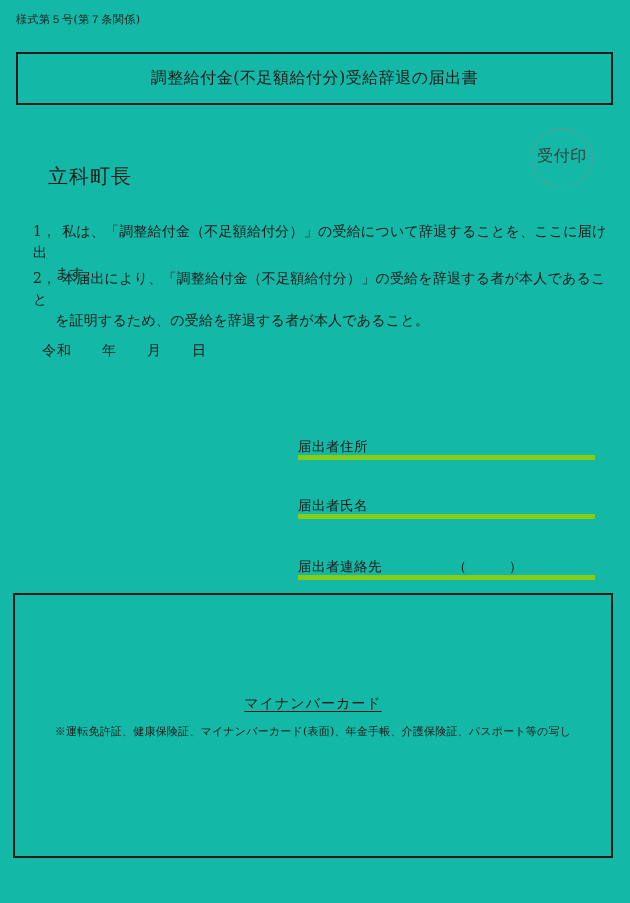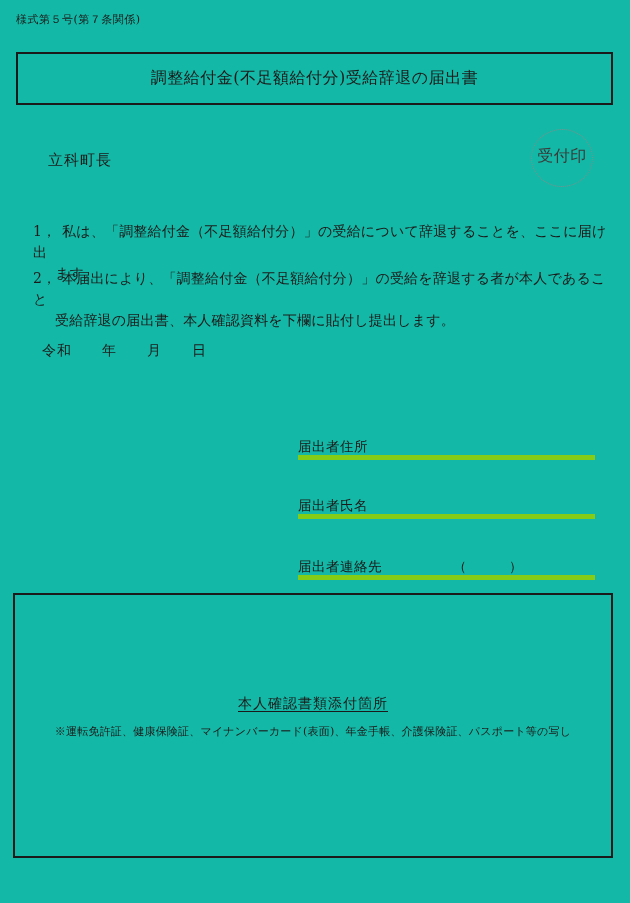--- a/index.html
+++ b/index.html
@@ -31,22 +31,22 @@
     display: flex;
     align-items: center;
     justify-content: center;
   }
   .title-text {
     font-size: 16px;
     letter-spacing: 0.5px;
   }
 
   .addressee {
-    left: 48px; top: 151px;
-    font-size: 15px;
+    left: 48px; top: 163px;
+    font-size: 20px;
     letter-spacing: 1px;
   }
 
   .stamp-circle {
     left: 531px; top: 129px;
     width: 62px; height: 58px;
     border: 1.5px dotted #8a8a8a;
     border-radius: 50%;
     display: flex;
     align-items: center;
@@ -148,38 +148,38 @@
     <div>
       <span class="clause-num">1，</span><span>私は、「調整給付金（不足額給付分）」の受給について辞退することを、ここに届け出</span>
     </div>
     <div class="clause-cont">ます。</div>
   </div>
 
   <div class="abs clause clause-2">
     <div>
       <span class="clause-num">2，</span><span>本届出により、「調整給付金（不足額給付分）」の受給を辞退する者が本人であること</span>
     </div>
-    <div class="clause-cont">受給辞退の届出書、本人確認資料を下欄に貼付し提出します。</div>
+    <div class="clause-cont">を証明するため、の受給を辞退する者が本人であること。</div>
   </div>
 
   <div class="abs date-line">令和　　年　　月　　日</div>
 
   <div class="abs field-row field-address">
     <span>届出者住所</span>
   </div>
 
   <div class="abs field-row field-contact">
     <span>届出者連絡先</span>
     <span class="field-parens">（　　　）</span>
   </div>
 
   <div class="abs field-row field-name">
     <span>届出者氏名</span>
   </div>
 
   <div class="abs attach-box">
-    <div class="attach-title">本人確認書類添付箇所</div>
+    <div class="attach-title">マイナンバーカード</div>
     <div class="attach-note">
       <div>※運転免許証、健康保険証、マイナンバーカード(表面)、年金手帳、介護保険証、パスポート等の写し</div>
     </div>
   </div>
 
 </div>
 
 </body></html>

